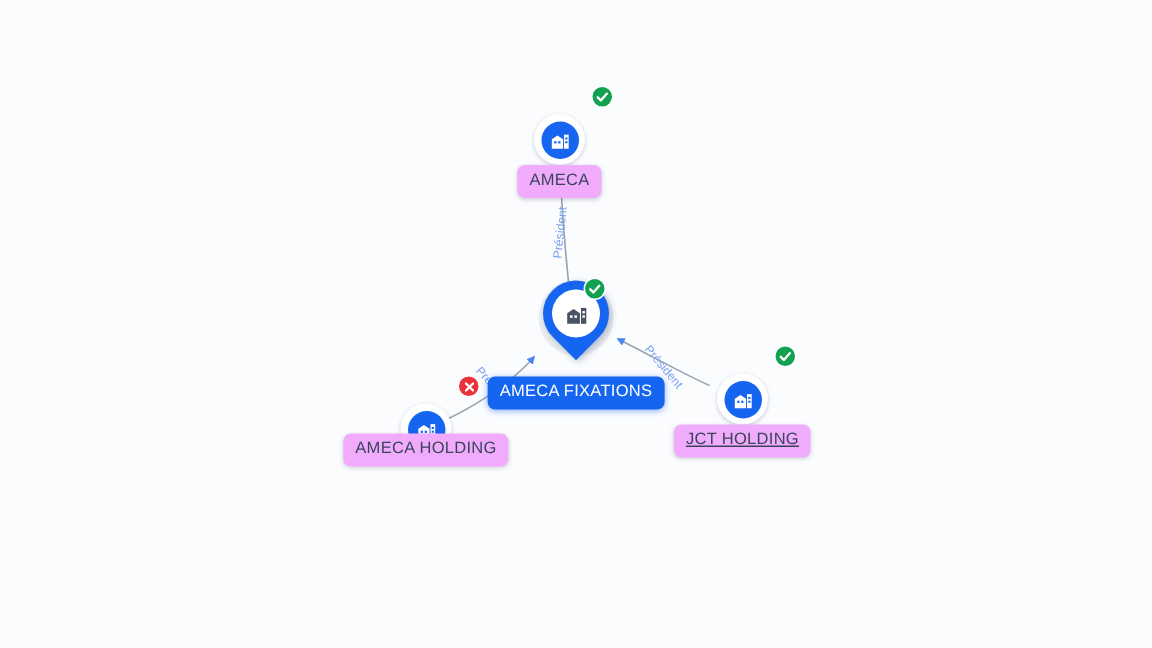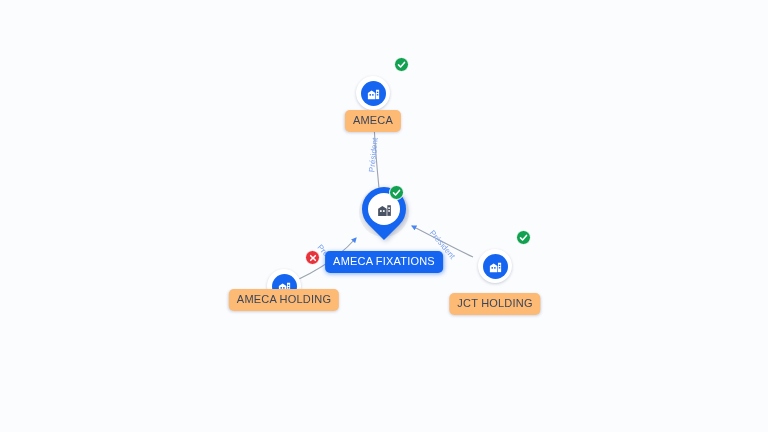--- a/index.html
+++ b/index.html
@@ -133,21 +133,21 @@
   
   .node-label {
     position: absolute;
     left: 50%;
     transform: translateX(-50%);
     white-space: nowrap;
     font-size: 11px;
     line-height: 1;
     padding: 5px 8px 6px;
     border-radius: 5px;
-    background: #fdba74;
+    background: #f0abfc;
     color: #3b4559;
     letter-spacing: 0.2px;
     box-shadow: 0 1px 3px rgba(30, 45, 85, 0.2);
   }
   .node-label.selected {
     background: #1565f0;
     color: #ffffff;
     box-shadow: 0 1px 4px rgba(21, 101, 240, 0.5);
   }
 
@@ -266,16 +266,16 @@
           <rect x="17.3" y="9" width="2.4" height="2.2" fill="#1565f0"></rect>
           <rect x="17.3" y="13" width="2.4" height="2.2" fill="#1565f0"></rect>
         </svg>
       </span>
       <span class="badge ok badge-circle-pos">
         <svg width="9" height="9" viewBox="0 0 24 24" fill="none" stroke="#ffffff" stroke-width="4.2" stroke-linecap="round" stroke-linejoin="round">
           <polyline points="4,13 9.5,18.5 20,6.5"></polyline>
         </svg>
       </span>
     </div>
-    <div class="node-label" style="top:27px;">JCT HOLDING</div>
+    <div class="node-label" style="top:17px;text-decoration:underline;">JCT HOLDING</div>
   </div>
 
 </div>
 
 </body></html>

